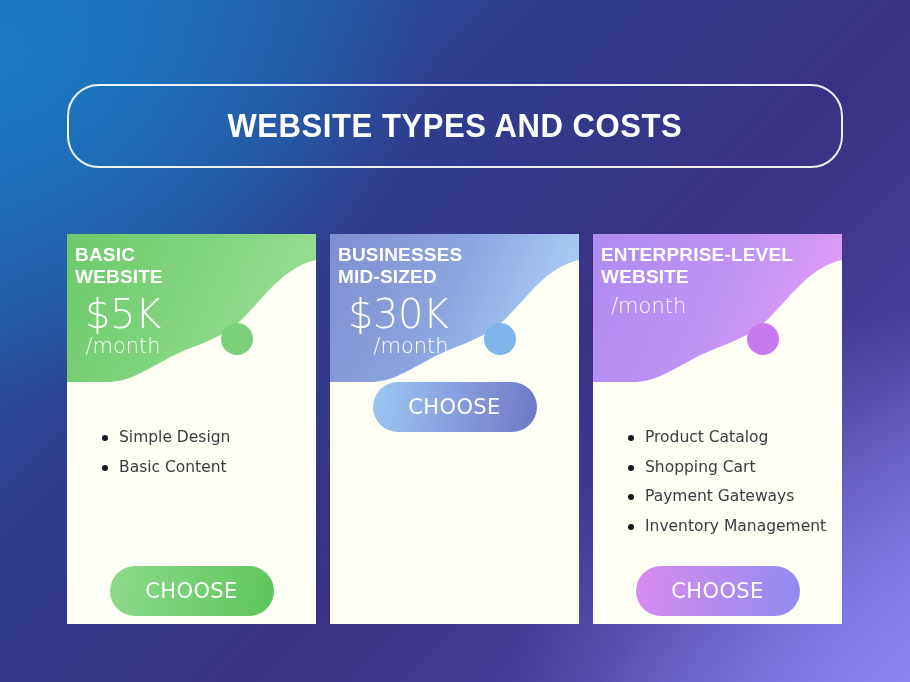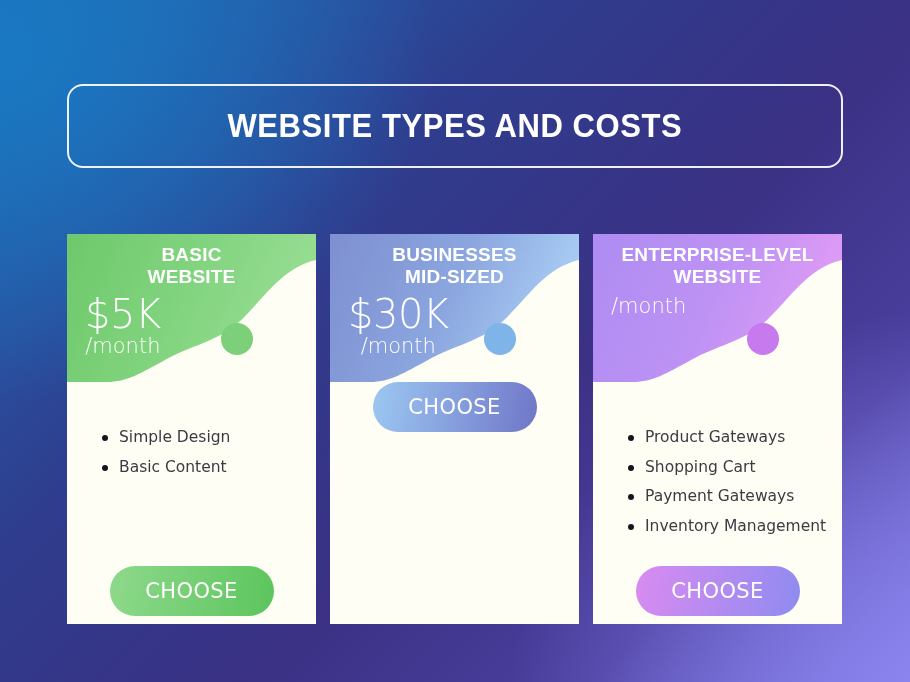--- a/index.html
+++ b/index.html
@@ -25,21 +25,21 @@
   }
 
   
   #title-box {
     position: absolute;
     left: 67px;
     top: 84px;
     width: 776px;
     height: 84px;
     border: 2px solid rgba(255,255,255,0.92);
-    border-radius: 16px;
+    border-radius: 32px;
     box-sizing: border-box;
     display: flex;
     align-items: center;
     justify-content: center;
   }
   #title-text {
     color: #ffffff;
     font-size: 33px;
     font-weight: bold;
     letter-spacing: 0.6px;
@@ -78,36 +78,35 @@
     position: absolute;
     inset: 0;
     width: 100%;
     height: 100%;
     display: block;
   }
   .head-text {
     position: relative;
     z-index: 2;
     padding: 10px 8px 0 8px;
-    text-align: center;
   }
   .plan-name {
     color: #ffffff;
     font-size: 19px;
     font-weight: bold;
     line-height: 1.16;
     letter-spacing: 0.2px;
     font-family: "Liberation Sans Narrow", "Liberation Sans", sans-serif;
   }
   .price-wrap {
     position: absolute;
     z-index: 2;
     left: 18px;
     top: 60px;
-    text-align: center;
+    text-align: right;
   }
   .price {
     color: #ffffff;
     font-size: 40px;
     font-weight: 300;
     line-height: 1;
     letter-spacing: -0.5px;
     font-family: "DejaVu Sans", sans-serif;
   }
   .period {
@@ -269,21 +268,21 @@
         </div>
         <div class="price-wrap">
           <div class="period">/month</div>
         </div>
         <svg class="head-svg" viewBox="0 0 249 148" preserveAspectRatio="none" style="z-index:3;">
           <circle cx="170" cy="105" r="16" fill="#c779ee"></circle>
         </svg>
       </div>
 
       <ul class="features">
-        <li>Product Gateways</li>
+        <li>Product Catalog</li>
         <li>Shopping Cart</li>
         <li>Payment Gateways</li>
         <li>Inventory Management</li>
       </ul>
 
       <div class="btn-row">
         <button class="choose-btn">CHOOSE</button>
       </div>
     </div>
 

